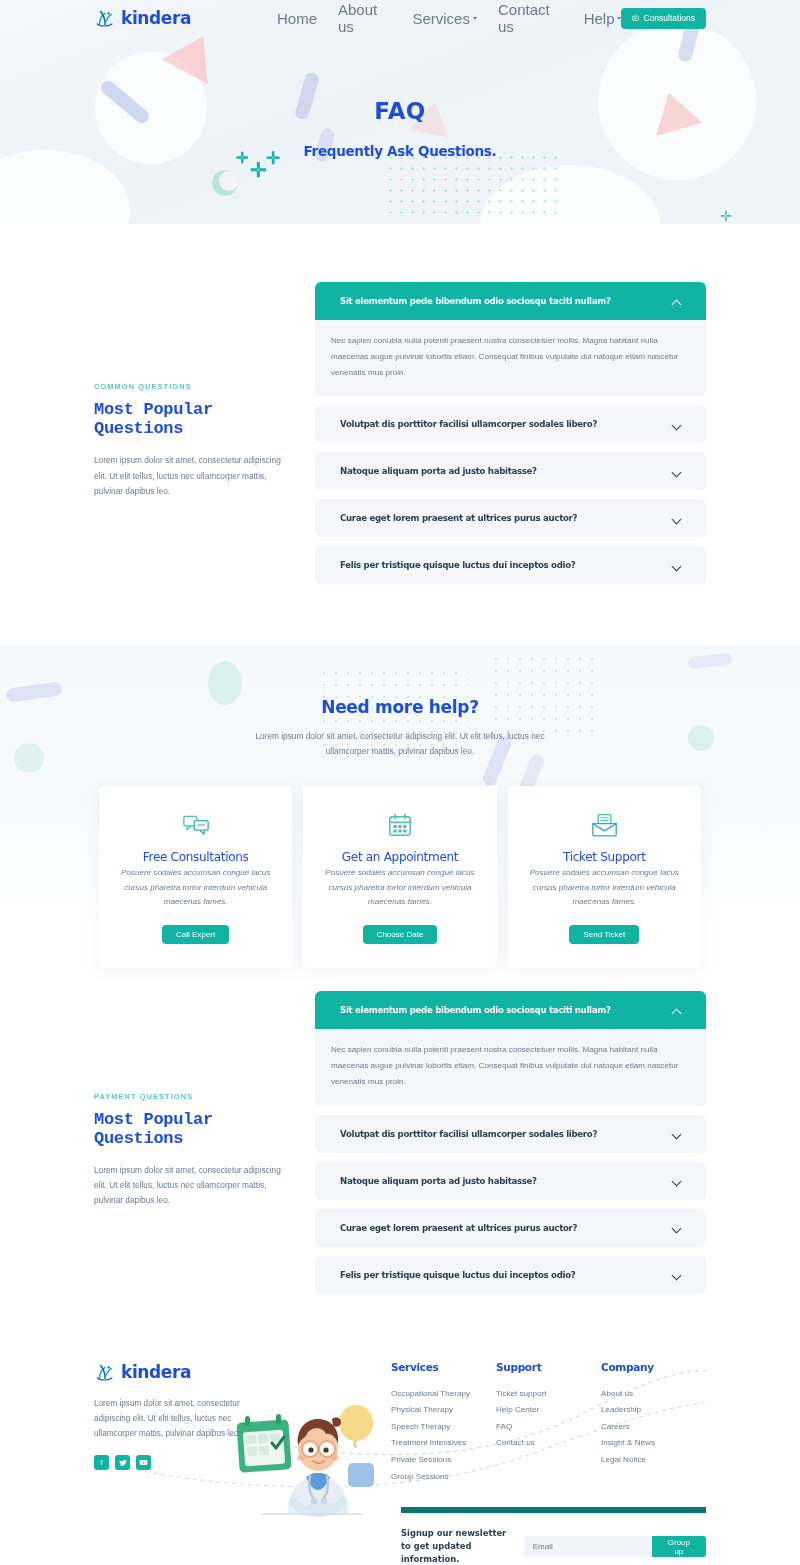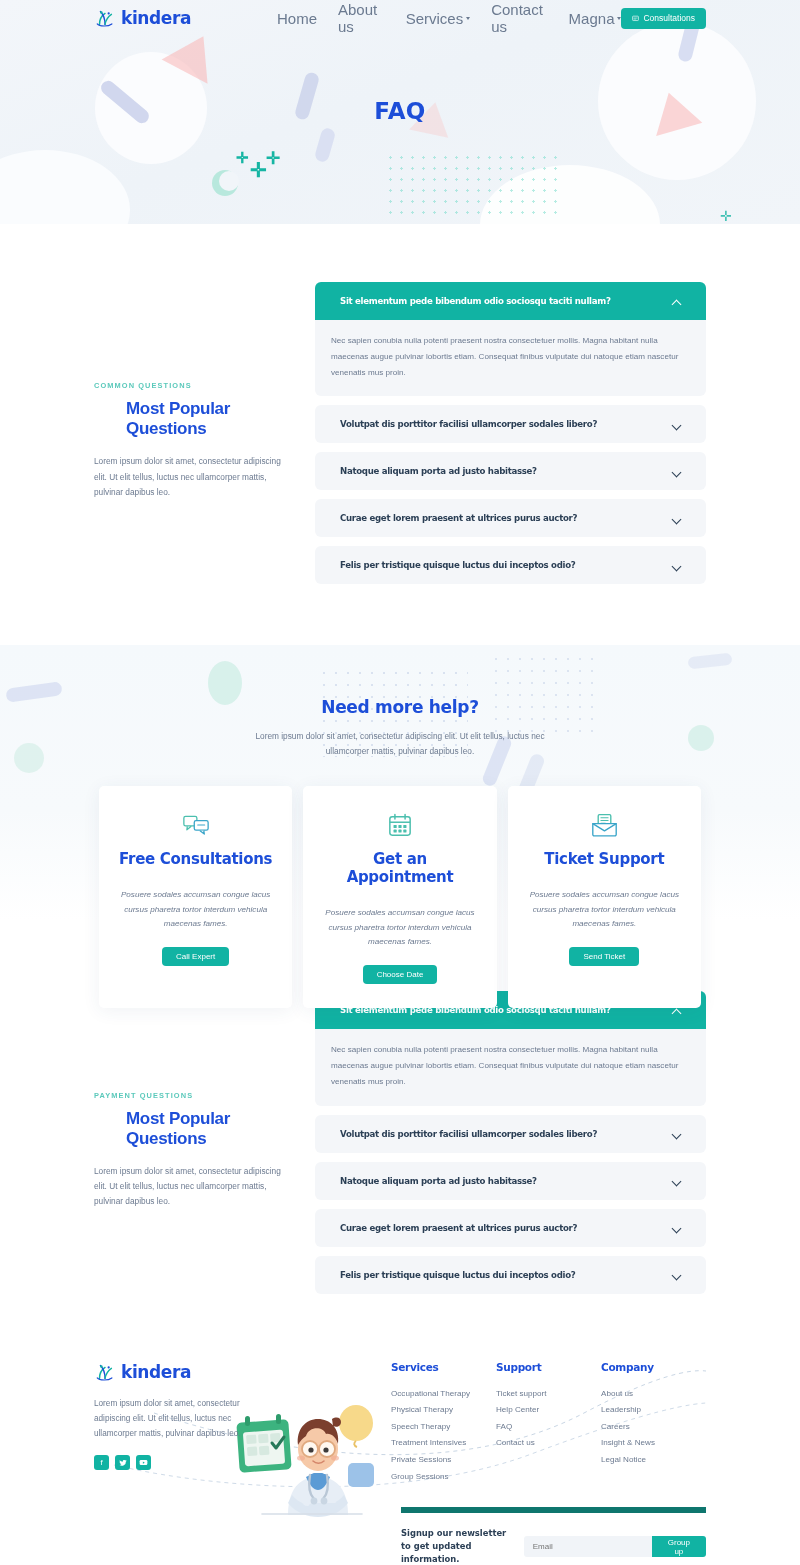--- a/index.html
+++ b/index.html
@@ -101,22 +101,22 @@
 
   
   .faq-section { padding:58px 0 0; background:#fff; position:relative; }
   .faq-wrap { width:612px; margin:0 auto; display:flex; gap:24px; align-items:center; }
   .faq-left { width:197px; padding-top:6px; }
   .eyebrow {
     font-size:7.4px; letter-spacing:1.1px; color:#5bc9bb; font-weight:700;
     text-transform:uppercase; margin-bottom:9px;
   }
   .faq-left h3 {
-    font-family:Liberation Sans, sans-serif; font-weight:700; font-size:17px;
-    color:#1d4ed8; margin-bottom:15px; letter-spacing:-0.3px;margin-left:32px;
+    font-family:Liberation Mono, monospace; font-weight:700; font-size:17px;
+    color:#1d4ed8; margin-bottom:15px; letter-spacing:-0.3px;
   }
   .faq-left p { font-size:8.3px; line-height:1.85; color:#6c7a90; }
 
   .accordion { flex:1; }
   .acc-item { margin-bottom:9px; border-radius:6px; overflow:hidden; }
   .acc-head {
     display:flex; align-items:center; justify-content:space-between;
     padding:0 25px; height:38px; cursor:pointer;
     font-family:"DejaVu Sans", sans-serif; font-weight:700; font-size:8.6px;
   }
@@ -169,22 +169,22 @@
   .cards {
     position:relative; z-index:3; width:602px; margin:28px auto 0;
     display:flex; gap:11px;
   }
   .card {
     flex:1; background:#fff; border-radius:5px; padding:25px 18px 24px;
     text-align:center; box-shadow:0 3px 18px rgba(40,70,120,.07);
   }
   .card-icon { height:28px; margin-bottom:11px; display:flex; align-items:center; justify-content:center; }
   .card h4 {
-    font-family:"DejaVu Sans", sans-serif; font-weight:700; font-size:15px;
-    color:#1d4ed8; margin-bottom:20px;
+    font-family:"DejaVu Sans", sans-serif; font-weight:400; font-size:12px;
+    color:#1d4ed8; margin-bottom:2px;
   }
   .card p { font-size:8.1px; line-height:1.75; color:#6c7a90; margin-bottom:14px;font-style:italic; }
   .card-btn {
     background:#11b3a3; color:#fff; border:none; border-radius:4px;
     font-size:8px; padding:0 14px; height:19px; cursor:pointer;
     font-family:"Liberation Sans", sans-serif;
   }
 
   
   .footer { position:relative; padding-top:58px; background:#fff; }
@@ -281,36 +281,37 @@
             <span>About us</span>
           </a>
         <a href="#">
             <span>Services</span>
             <i class="caret"></i>
           </a>
         <a href="#">
             <span>Contact us</span>
           </a>
         <a href="#">
-            <span>Magna</span>
+            <span>Help</span>
             <i class="caret"></i>
           </a>
       </div>
 
       <button class="consult-btn">
         <svg width="7" height="7" viewBox="0 0 12 12">
             <rect x="1" y="2" width="10" height="7.5" rx="1.2" fill="none" stroke="#fff" stroke-width="1.1"></rect>
             <path d="M3.2 5.2h5.6M3.2 7h3.4" stroke="#fff" stroke-width="0.9" stroke-linecap="round"></path>
           </svg>
         <span>Consultations</span>
       </button>
     </nav>
 
     <div class="hero-title">
       <h1 class="heading-font">FAQ</h1>
+      <h2 class="heading-font">Frequently Ask Questions.</h2>
     </div>
   </section>
 
   <section class="faq-section">
     <div class="faq-wrap">
       <div class="faq-left">
         <div class="eyebrow">COMMON QUESTIONS</div>
         <h3 class="heading-font">Most Popular Questions</h3>
         <p>Lorem ipsum dolor sit amet, consectetur adipiscing elit. Ut elit tellus, luctus nec ullamcorper mattis, pulvinar dapibus leo.</p>
       </div>

